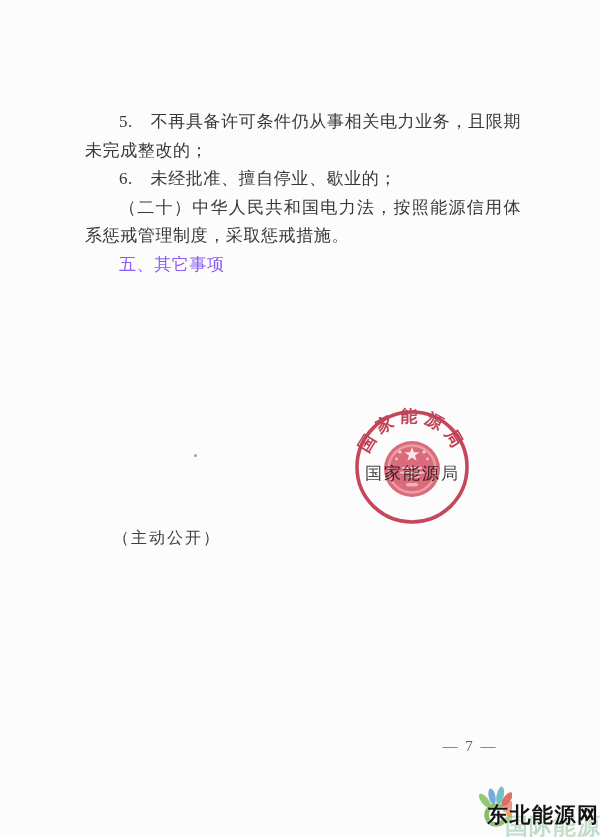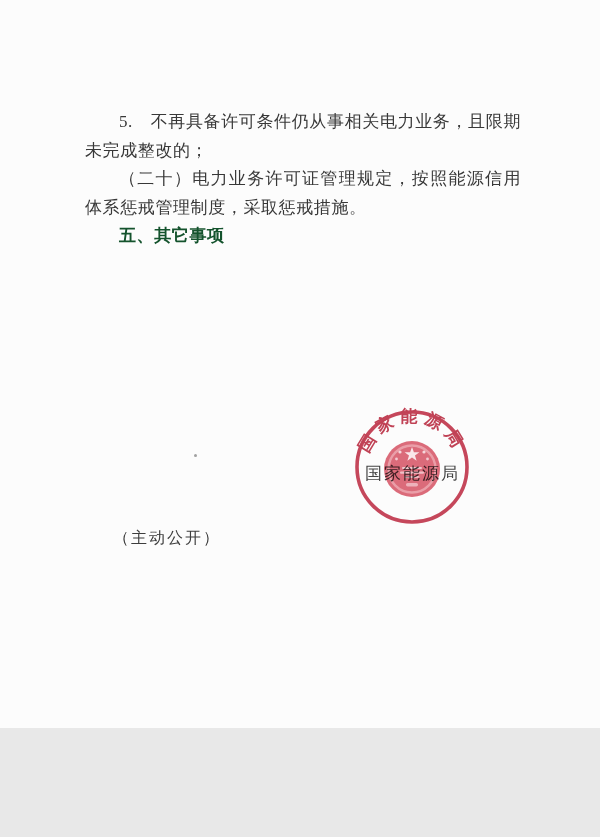--- a/index.html
+++ b/index.html
@@ -1,34 +1,34 @@
 <!DOCTYPE html>
 <html><head>
 <meta charset="utf-8">
 <style>
   * { margin:0; padding:0; box-sizing:border-box; }
   html,body { background:#e8e8e8; }
   .page {
     position:relative;
-    width:600px; height:728px;
+    width:600px; height:837px;
     background:#fcfcfc;
     overflow:hidden;
     font-family:"Liberation Serif","DejaVu Serif",serif;
     color:#383838;
   }
   .content {
     position:absolute;
     left:85px; top:108px; width:436px;
     font-size:17px;
     line-height:28.5px;
     letter-spacing:0.6px;
     text-align:justify;
   }
   .content p { text-indent:2em; }
-  .content p.heading { font-weight:bold; color:#14532d; }
+  .content p.heading { font-weight:normal; color:#8b5cf6; }
   .publicity-note {
     position:absolute; left:113px; top:528px;
     font-size:16px; letter-spacing:2px; color:#3d3d3d;text-align:center;
   }
   .signature-block {
     position:absolute; left:320px; top:462px; width:185px;
     text-align:center; color:#454545;
   }
   .signature-agency {
     font-size:17px; letter-spacing:2px; display:block;
@@ -64,21 +64,22 @@
     text-shadow:0 0 2px rgba(255,255,255,0.9);
   }
 </style>
 </head>
 <body>
 
 <div class="page">
 
   <div class="content">
     <p>5.　不再具备许可条件仍从事相关电力业务，且限期未完成整改的；</p>
-    <p>（二十）电力业务许可证管理规定，按照能源信用体系惩戒管理制度，采取惩戒措施。</p>
+    <p>6.　未经批准、擅自停业、歇业的；</p>
+    <p>（二十）中华人民共和国电力法，按照能源信用体系惩戒管理制度，采取惩戒措施。</p>
     <p class="heading">五、其它事项</p>
   </div>
 
   <div class="ink-speck"></div>
 
   <div class="signature-block">
     <span class="signature-agency">国家能源局</span>
   </div>
 
   <svg class="seal" viewBox="0 0 120 120" aria-hidden="true">

